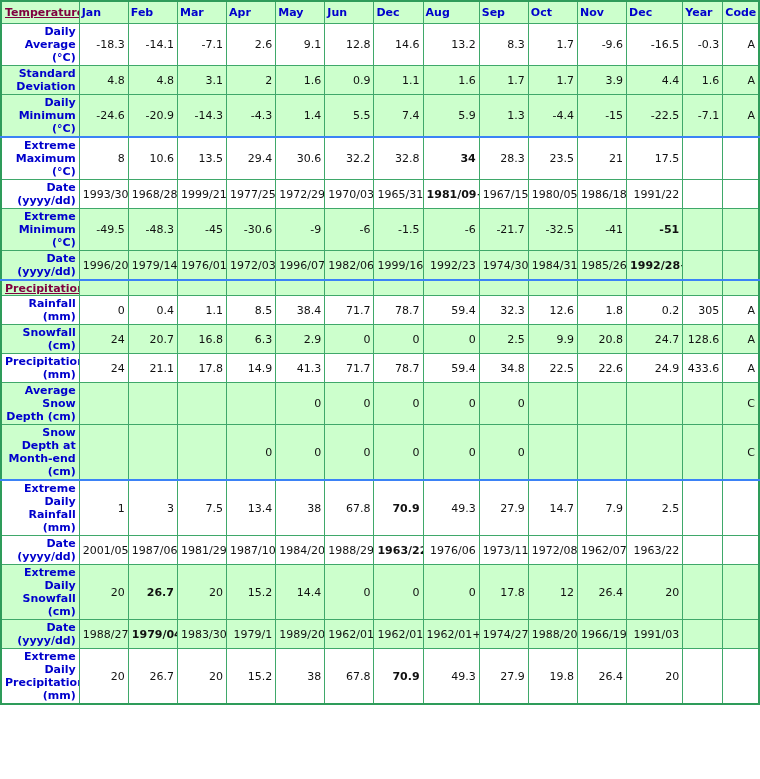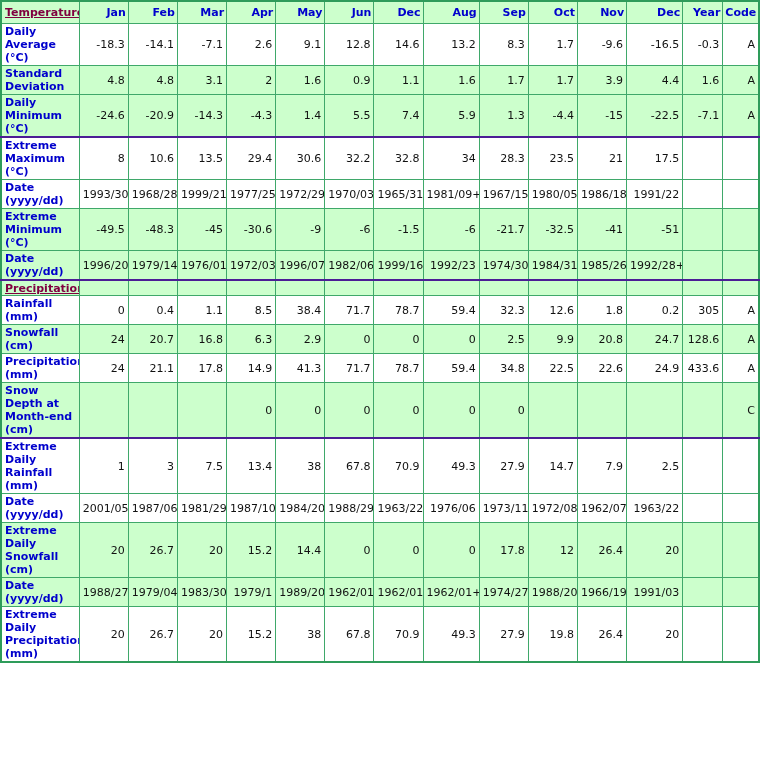--- a/index.html
+++ b/index.html
@@ -26,21 +26,21 @@
     line-height: 13px;
     vertical-align: middle;
     overflow: hidden;
     white-space: normal;
   }
   
   tr.colhead td {
     background: #ccffcc;
     color: #0000cc;
     font-weight: bold;
-    text-align: right;
+    text-align: left;
     height: 19px;
     padding: 1px 2px;
   }
   tr.colhead td.sectioncell {
     text-align: left;
     color: #800040;
     text-decoration: underline;
     padding-left: 3px;
   }
   
@@ -53,42 +53,42 @@
     color: #800040;
     font-weight: bold;
     text-decoration: underline;
     text-align: left;
     font-size: 11px;
   }
   
   td.rowlabel {
     color: #0000cc;
     font-weight: bold;
-    text-align: left;
+    text-align: right;
     padding-left: 3px;
     padding-right: 2px;
     margin-left: 40px;
   }
   
   td.val {
     text-align: right;
     color: #111111;
     font-weight: normal;
     padding-right: 4px;
   }
-  td.val.b { font-weight: normal; margin-left: 20px; }
+  td.val.b { font-weight: bold; margin-left: 20px; }
   td.code {
     text-align: right;
     color: #111111;
     padding-right: 5px;
   }
   tr.green td { background: #ccffcc; }
   tr.white td { background: #ffffff; }
   
-  tr.blockend td { border-bottom: 2px solid #4c1d95; }
+  tr.blockend td { border-bottom: 2px solid #3b82f6; }
 </style>
 </head>
 <body>
 
 <table class="climate">
   <colgroup>
     <col style="width:78px">
     <col style="width:49px">
       <col style="width:49px">
       <col style="width:49px">
@@ -302,20 +302,37 @@
         <td class="val">71.7</td>
         <td class="val">78.7</td>
         <td class="val">59.4</td>
         <td class="val">34.8</td>
         <td class="val">22.5</td>
         <td class="val">22.6</td>
         <td class="val">24.9</td>
         <td class="val">433.6</td>
         <td class="code">A</td>
       </tr>
+      <tr class="green">
+        <td class="rowlabel">Average Snow Depth (cm)</td>
+        <td class="val"></td>
+        <td class="val"></td>
+        <td class="val"></td>
+        <td class="val"></td>
+        <td class="val">0</td>
+        <td class="val">0</td>
+        <td class="val">0</td>
+        <td class="val">0</td>
+        <td class="val">0</td>
+        <td class="val"></td>
+        <td class="val"></td>
+        <td class="val"></td>
+        <td class="val"></td>
+        <td class="code">C</td>
+      </tr>
       <tr class="green blockend">
         <td class="rowlabel">Snow Depth at Month-end (cm)</td>
         <td class="val"></td>
         <td class="val"></td>
         <td class="val"></td>
         <td class="val">0</td>
         <td class="val">0</td>
         <td class="val">0</td>
         <td class="val">0</td>
         <td class="val">0</td>

